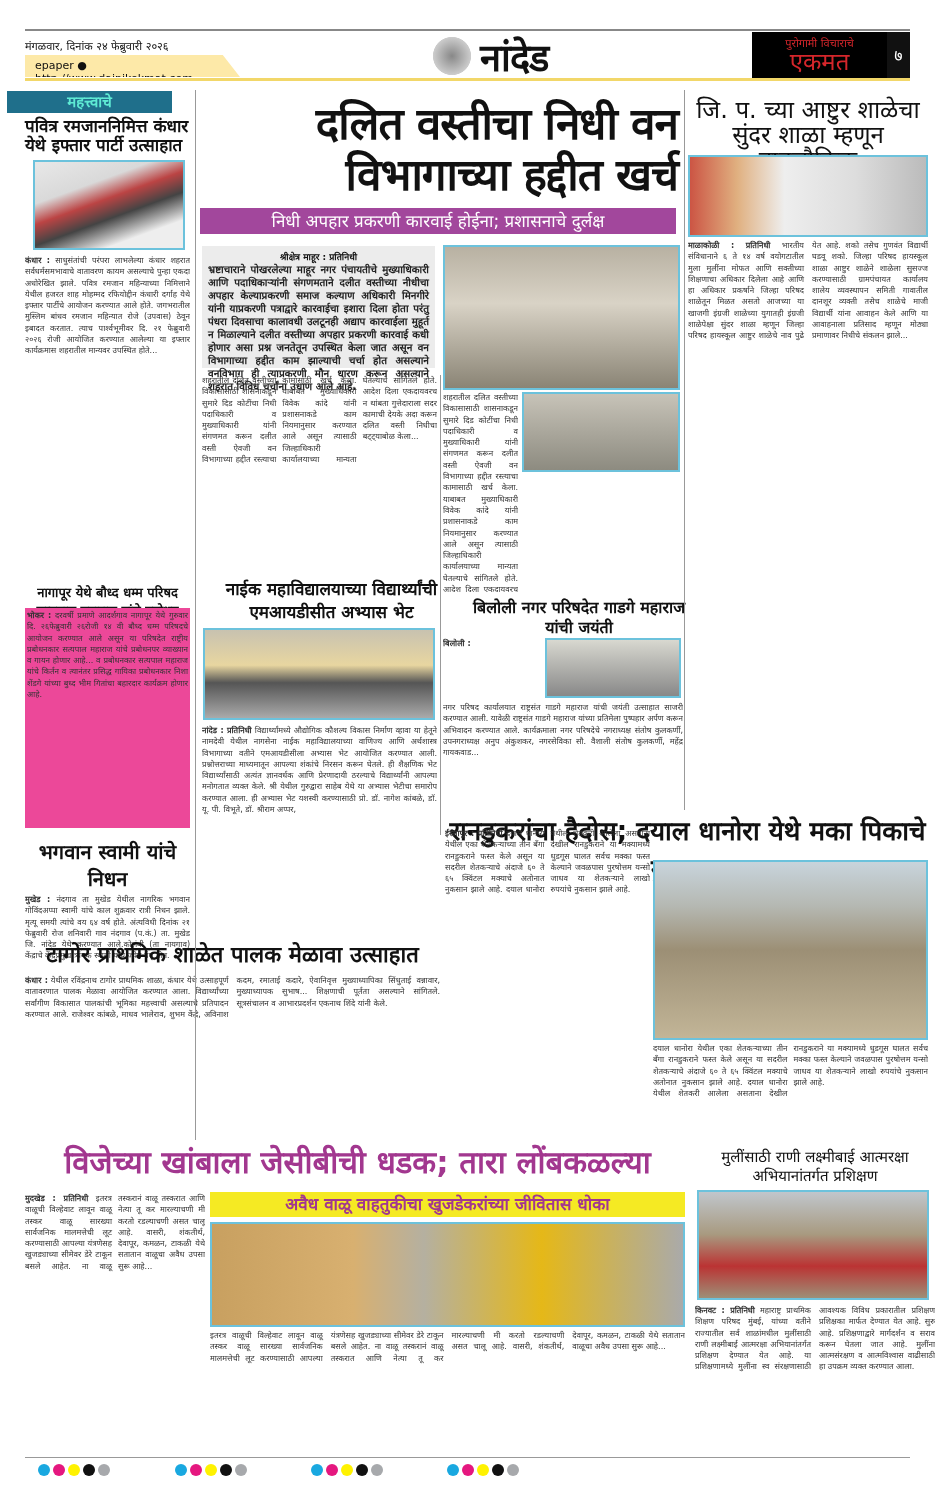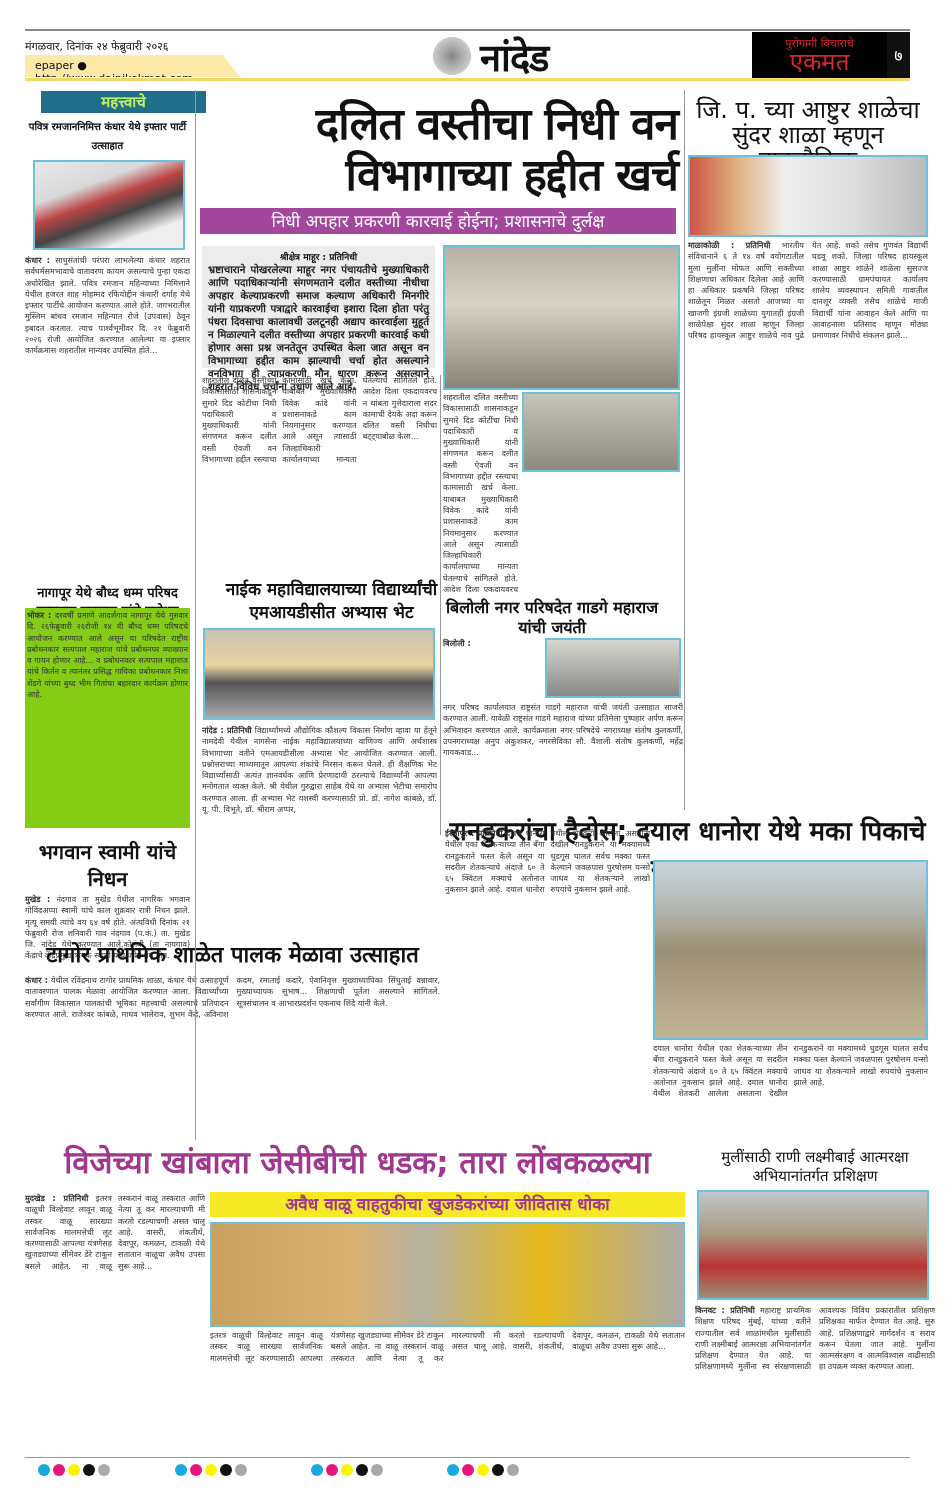--- a/index.html
+++ b/index.html
@@ -10,22 +10,22 @@
 .hdr-epaper{left:25px;top:55px;width:215px;height:22px;background:#fde9a8;font-size:11px;padding:4px 10px;clip-path:polygon(0 0,92% 0,100% 100%,0 100%)}
 .hdr-bottom{left:25px;top:78px;width:885px;height:3px;background:#f2d769}
 .hdr-logo-img{left:432px;top:32px;width:40px;height:48px;background:radial-gradient(circle at 50% 50%,#888,#ccc 60%,transparent 62%)}
 .hdr-city{left:480px;top:30px;font-size:38px;font-weight:bold;letter-spacing:-1px}
 .hdr-brand{left:752px;top:32px;width:135px;height:46px;background:#000000;text-align:center;color:#d5262b}
 .hdr-brand .tag{font-size:11px;display:block;margin-top:3px}
 .hdr-brand .name{font-size:24px;font-weight:normal;display:block;line-height:24px}
 .hdr-page{left:887px;top:32px;width:23px;height:46px;background:#111;color:#fff;font-size:16px;text-align:center;padding-top:12px}
 .col-text{font-size:8px;line-height:11.3px;color:#333;text-align:justify;overflow:hidden}
 .img{background:linear-gradient(135deg,#8b8f8a,#c9c2b4 40%,#6e6a60 70%,#a9a394);border:2px solid #6cc2dc}
-.sidebar-head{left:41px;top:91px;width:165px;height:22px;background:#1f6f8b;color:#bef264;font-size:15px;font-weight:bold;text-align:center;line-height:22px}
-.side-title{left:25px;top:117px;width:165px;font-size:10px;font-weight:bold;text-align:center;line-height:19px}
+.sidebar-head{left:7px;top:91px;width:165px;height:22px;background:#1f6f8b;color:#5eead4;font-size:15px;font-weight:bold;text-align:center;line-height:22px}
+.side-title{left:25px;top:117px;width:165px;font-size:17px;font-weight:bold;text-align:left;line-height:19px}
 .main-title{left:200px;top:98px;width:478px;font-size:44px;font-weight:bold;text-align:right;line-height:51px;letter-spacing:-1px}
 .main-sub{left:200px;top:208px;width:476px;height:26px;background:#a2479c;color:#fff;font-size:17px;text-align:center;line-height:26px}
 .lead-box{left:202px;top:246px;width:233px;height:122px;background:#ececec;padding:4px 6px}
 .lead-box .place{font-size:9px;text-align:center;font-weight:bold}
 .lead-box .txt{font-size:10.2px;line-height:13px;font-weight:bold;text-align:justify;color:#222}
 .right-title{left:683px;top:98px;width:250px;font-size:24px;font-weight:normal;text-align:center;line-height:25px}
 .h-black{font-weight:bold;color:#111;text-align:center}
 .h-pink{font-weight:bold;color:#a2378f;text-align:center}
 .divider{background:#999}
 .cmyk{width:12px;height:12px;border-radius:50%;display:inline-block;margin-right:3px}
@@ -50,21 +50,21 @@
 <div class="abs hdr-page">७</div>
 
 <div class="abs sidebar-head">महत्त्वाचे</div>
 <div class="abs side-title">पवित्र रमजाननिमित्त कंधार येथे इफ्तार पार्टी उत्साहात</div>
 <div class="abs img" style="left:33px;top:160px;width:152px;height:90px;background:linear-gradient(160deg,#e8e8e8 0,#d9d9d9 30%,#b44 45%,#444 60%,#eee 80%)"></div>
 <div class="abs col-text" style="left:25px;top:255px;width:165px;height:300px">
   <b>कंधार :</b>
   <span>साधुसंतांची परंपरा लाभलेल्या कंधार शहरात सर्वधर्मसमभावाचे वातावरण कायम असल्याचे पुन्हा एकदा अधोरेखित झाले. पवित्र रमजान महिन्याच्या निमित्ताने येथील हजरत शाह मोहम्मद रफियोद्दीन कंधारी दर्गाह येथे इफ्तार पार्टीचे आयोजन करण्यात आले होते. जगभरातील मुस्लिम बांधव रमजान महिन्यात रोजे (उपवास) ठेवून इबादत करतात. त्याच पार्श्वभूमीवर दि. २१ फेब्रुवारी २०२६ रोजी आयोजित करण्यात आलेल्या या इफ्तार कार्यक्रमास शहरातील मान्यवर उपस्थित होते...</span>
 </div>
 <div class="abs h-black" style="left:25px;top:584px;width:165px;font-size:13px;line-height:18px">नागापूर येथे बौध्द धम्म परिषद सत्यपाल महाराज यांचे प्रबोधन</div>
-<div class="abs col-text" style="left:25px;top:608px;width:165px;height:220px;background:#84cc16;padding:2px">
+<div class="abs col-text" style="left:25px;top:608px;width:165px;height:220px;background:#ec4899;padding:2px">
   <b>भोकर :</b>
   <span>दरवर्षी प्रमाणे आदर्शगाव नागापूर येथे गुरुवार दि. २६फेब्रुवारी २६रोजी १४ वी बौध्द धम्म परिषदचे आयोजन करण्यात आले असून या परिषदेत राष्ट्रीय प्रबोधनकार सत्यपाल महाराज यांचे प्रबोधनपर व्याख्यान व गायन होणार आहे... व प्रबोधनकार सत्यपाल महाराज यांचे किर्तन व त्यानंतर प्रसिद्ध गायिका प्रबोधनकार निशा शेंडगे यांच्या बुध्द भीम गितांचा बहारदार कार्यक्रम होणार आहे.</span>
 </div>
 <div class="abs h-black" style="left:25px;top:838px;width:165px;font-size:20px">भगवान स्वामी यांचे निधन</div>
 <div class="abs col-text" style="left:25px;top:894px;width:165px;height:80px">
   <b>मुखेड :</b>
   <span>नंदगाव ता मुखेड येथील नागरिक भगवान गोविंदअप्पा स्वामी यांचे काल शुक्रवार रात्री निधन झाले. मृत्यू समयी त्यांचे वय ६४ वर्ष होते. अंत्यविधी दिनांक २१ फेब्रुवारी रोज शनिवारी गाव नंदगाव (प.कं.) ता. मुखेड जि. नांदेड येथे करण्यात आले.कोलंबी (ता नायगाव) केंद्राचे केंद्रप्रमुख त्र्यंबक स्वामी यांचे ज्येष्ठ बंधू होत.</span>
 </div>
 
 <div class="abs main-title">दलित वस्तीचा निधी वन विभागाच्या हद्दीत खर्च</div>
@@ -85,21 +85,21 @@
   <span>भारतीय संविधानाने ६ ते १४ वर्ष वयोगटातील मुला मुलींना मोफत आणि सक्तीच्या शिक्षणाचा अधिकार दिलेला आहे आणि हा अधिकार प्रकर्षाने जिल्हा परिषद शाळेतून मिळत असतो आजच्या या खाजगी इंग्रजी शाळेच्या युगातही इंग्रजी शाळेपेक्षा सुंदर शाळा म्हणून जिल्हा परिषद हायस्कूल आष्टुर शाळेचे नाव पुढे येत आहे. शको तसेच गुणवंत विद्यार्थी घडवू शको. जिल्हा परिषद हायस्कूल शाळा आष्टुर शाळेने शाळेला सुसज्ज करण्यासाठी ग्रामपंचायत कार्यालय शालेय व्यवस्थापन समिती गावातील दानशूर व्यक्ती तसेच शाळेचे माजी विद्यार्थी यांना आवाहन केले आणि या आवाहनाला प्रतिसाद म्हणून मोठ्या प्रमाणावर निधीचे संकलन झाले...</span>
 </div>
 
 <div class="abs h-black" style="left:214px;top:578px;width:235px;font-size:17px;line-height:23px">नाईक महाविद्यालयाच्या विद्यार्थ्यांची एमआयडीसीत अभ्यास भेट</div>
 <div class="abs img" style="left:203px;top:628px;width:232px;height:92px;background:linear-gradient(180deg,#c8c2b0,#e8d6a0 40%,#555 60%,#aaa)"></div>
 <div class="abs col-text" style="left:202px;top:725px;width:235px;height:112px">
   <b>नांदेड : प्रतिनिधी</b>
   <span>विद्यार्थ्यांमध्ये औद्योगिक कौशल्य विकास निर्माण व्हावा या हेतूने नामदेवी येथील नागसेना नाईक महाविद्यालयाच्या वाणिज्य आणि अर्थशास्त्र विभागाच्या वतीने एमआयडीसीला अभ्यास भेट आयोजित करण्यात आली. प्रश्नोत्तराच्या माध्यमातून आपल्या शंकांचे निरसन करून घेतले. ही शैक्षणिक भेट विद्यार्थ्यांसाठी अत्यंत ज्ञानवर्धक आणि प्रेरणादायी ठरल्याचे विद्यार्थ्यांनी आपल्या मनोगतात व्यक्त केले. श्री येथील गुरुद्वारा साहेब येथे या अभ्यास भेटीचा समारोप करण्यात आला. ही अभ्यास भेट यशस्वी करण्यासाठी प्रो. डॉ. नागेश कांबळे, डॉ. यू. पी. विभूते, डॉ. श्रीराम अप्पर,</span>
 </div>
 
-<div class="abs h-black" style="left:432px;top:598px;width:240px;font-size:16px;line-height:20px">बिलोली नगर परिषदेत गाडगे महाराज यांची जयंती</div>
+<div class="abs h-black" style="left:459px;top:598px;width:240px;font-size:16px;line-height:20px">बिलोली नगर परिषदेत गाडगे महाराज यांची जयंती</div>
 <div class="abs img" style="left:545px;top:638px;width:136px;height:60px;background:linear-gradient(180deg,#d8d8d0,#888)"></div>
 <div class="abs col-text" style="left:443px;top:638px;width:98px;height:62px">
   <b>बिलोली :</b>
 </div>
 <div class="abs col-text" style="left:443px;top:702px;width:240px;height:100px">नगर परिषद कार्यालयात राष्ट्रसंत गाडगे महाराज यांची जयंती उत्साहात साजरी करण्यात आली. यावेळी राष्ट्रसंत गाडगे महाराज यांच्या प्रतिमेला पुष्पहार अर्पण करून अभिवादन करण्यात आले. कार्यक्रमाला नगर परिषदेचे नगराध्यक्ष संतोष कुलकर्णी, उपनगराध्यक्ष अनुप अंकुशकर, नगरसेविका सौ. वैशाली संतोष कुलकर्णी, महेंद्र गायकवाड...</div>
 
 <div class="abs h-black" style="left:445px;top:812px;width:485px;font-size:26px;line-height:38px">रानडुकरांचा हैदोस; दयाल धानोरा येथे मका पिकाचे नुकसान</div>
 <div class="abs img" style="left:653px;top:860px;width:275px;height:180px;background:linear-gradient(180deg,#c8d4dc 0,#b5b8b2 25%,#9c8f75 50%,#c2b597)"></div>
 <div class="abs col-text" style="left:445px;top:828px;width:205px;height:250px;column-count:2;column-gap:6px">
   <b>ईस्लापूर : प्रतिनिधी</b>

